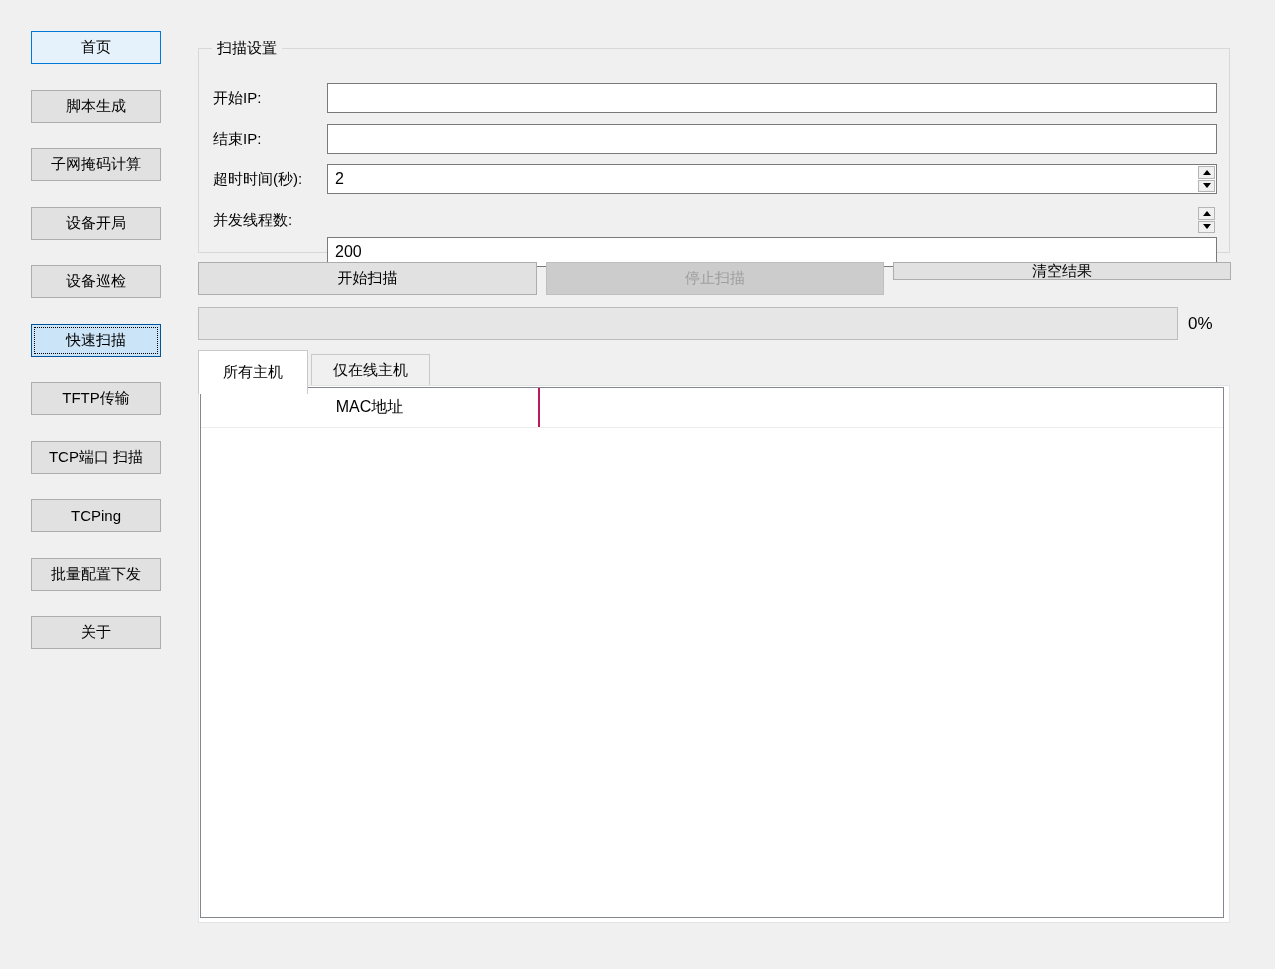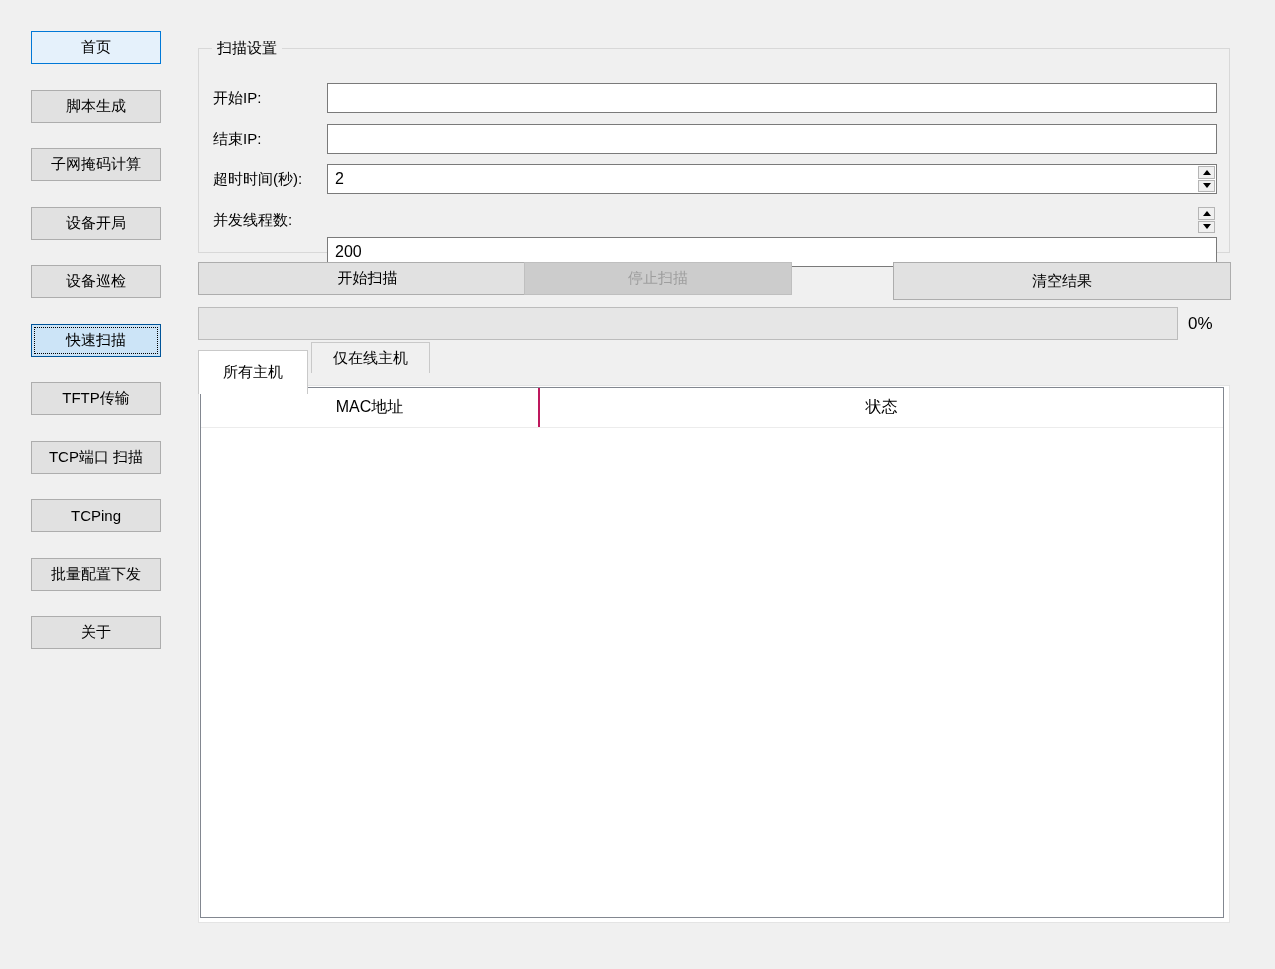--- a/index.html
+++ b/index.html
@@ -98,21 +98,21 @@
     display: flex; align-items: center; justify-content: center;
     font-size: 15px;
     border: 1px solid #c9c9c9; border-bottom: none;
     cursor: default; user-select: none;
   }
   .tab-active {
     left: 198px; top: 350px; width: 110px; height: 44px;
     background: #fff; z-index: 3;
   }
   .tab-inactive {
-    left: 311px; top: 342px; width: 119px; height: 31px;
+    left: 311px; top: 354px; width: 119px; height: 31px;
     background: #f0f0f0; z-index: 1;
   }
 
   
   .tab-pane {
     position: absolute; left: 198px; top: 385px;
     width: 1032px; height: 538px;
     background: #fff; border: 1px solid #e4e4e4;
     z-index: 1;
   }
@@ -203,40 +203,39 @@
       <span class="tri-up"></span>
     </div>
   <div class="spin-btn">
       <span class="tri-down"></span>
     </div>
 </div>
 
 <div class="btn" style="left:198px; top:262px; width:339px; height:33px">
   <span>开始扫描</span>
 </div>
-<div class="btn disabled" style="left:524px; top:262px; width:268px; height:33px">
+<div class="btn disabled" style="left:546px; top:262px; width:338px; height:33px">
   <span>停止扫描</span>
 </div>
-<div class="btn" style="left:893px; top:262px; width:338px; height:38px">
+<div class="btn" style="left:893px; top:262px; width:338px; height:18px">
   <span>清空结果</span>
 </div>
 
 <div class="progressbar">
   <div class="progress-fill" style="width: 0%;"></div>
 </div>
 <div class="progress-pct">0%</div>
 
 <div class="tab tab-active">
   <span>所有主机</span>
 </div>
 <div class="tab tab-inactive">
   <span>仅在线主机</span>
 </div>
 
 <div class="tab-pane"></div>
 
 <div class="hosts-table">
   <div class="table-header">
     <div class="th th-mac">MAC地址</div>
-    <div class="th th-status">状态</div>
   </div>
   <div class="table-body"></div>
 </div>
 
 </body></html>

